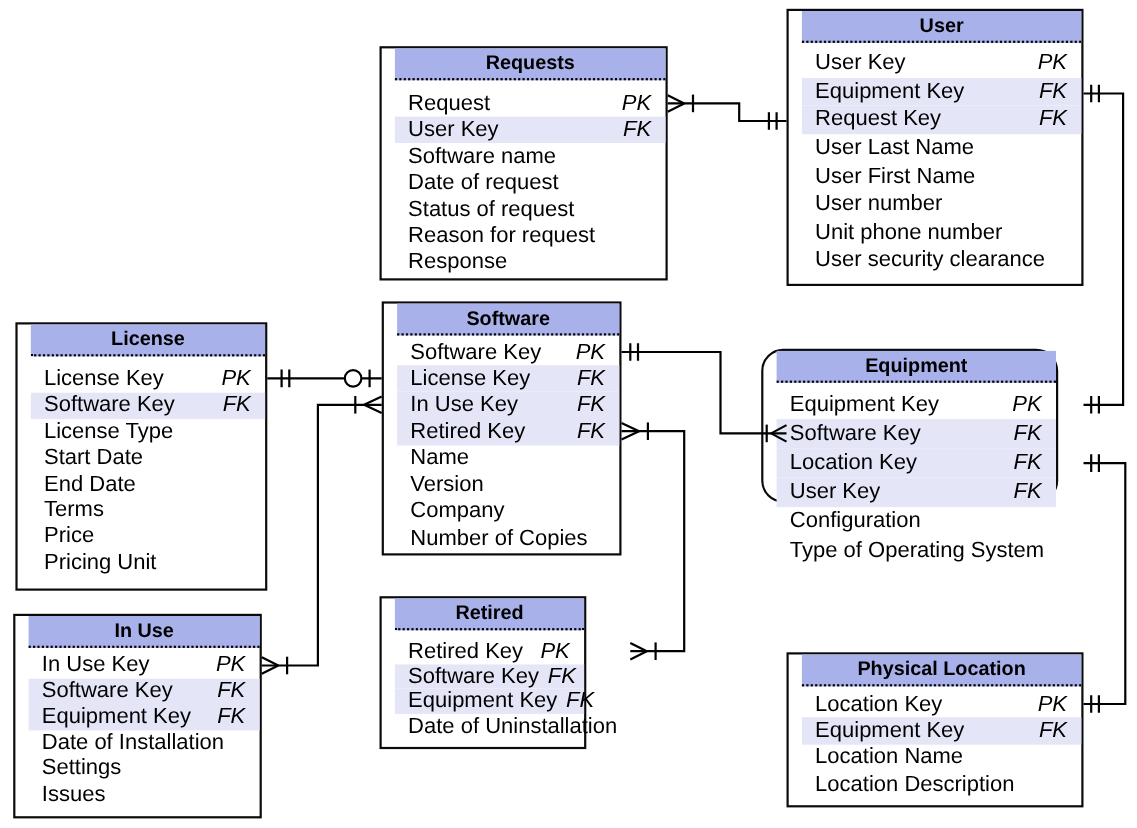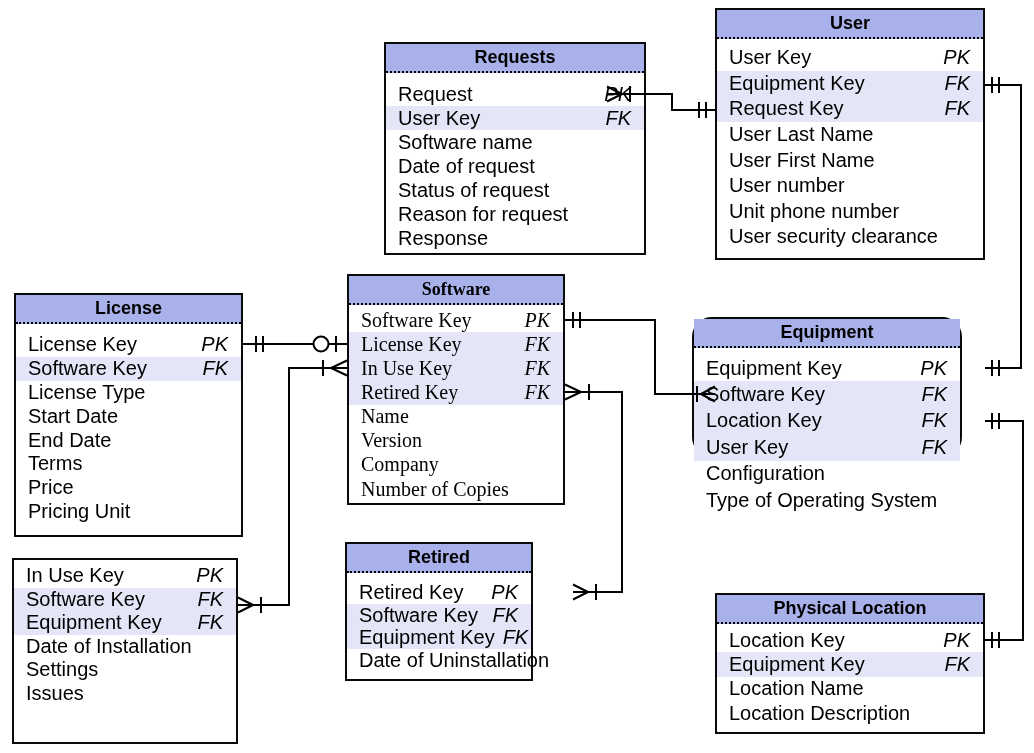--- a/index.html
+++ b/index.html
@@ -9,21 +9,21 @@
     --bg:#ffffff;
   }
   html,body{margin:0;padding:0;background:var(--bg);}
   body{
     width:1034px;height:753px;position:relative;overflow:hidden;
     font-family:"Liberation Sans","DejaVu Sans",sans-serif;color:#000;
   }
   .canvas{position:absolute;inset:0;}
   .entity{
     position:absolute;background:#fff;border:2px solid #0a0a0a;
-    box-sizing:border-box;z-index:1;
+    box-sizing:border-box;z-index:1;padding-left:12px;
   }
   .e-header{
     height:27px;line-height:27px;text-align:center;font-weight:bold;
     font-size:18px;background:var(--header-fill);
     border-bottom:2px dotted #000;
   }
   .e-body{padding-top:var(--pt,6px);}
   .row{
     height:var(--rh,24px);display:flex;align-items:center;
     justify-content:space-between;padding:0 13px 0 12px;
@@ -33,21 +33,21 @@
   .key{font-style:italic;margin-left:8px;}
   svg.links{position:absolute;inset:0;z-index:2;pointer-events:none;}
   svg.links path, svg.links line{stroke:var(--line);stroke-width:2;fill:none;}
   svg.links circle{stroke:var(--line);stroke-width:2;fill:#fff;}
 </style>
 </head>
 <body>
 
 <div class="canvas">
 
-  <div class="entity" style="left:345px;top:42px;width:262px;height:213px;margin-left:39px;">
+  <div class="entity" style="left:345px;top:42px;width:262px;height:213px;">
     <div class="e-header">Requests</div>
     <div class="e-body" style="--pt:9px;--rh:24px;">
         <div class="row">
           <span class="lbl">Request</span>
           <span class="key">PK</span>
         </div>
         <div class="row fk">
           <span class="lbl">User Key</span>
           <span class="key">FK</span>
         </div>
@@ -143,21 +143,21 @@
           <span class="lbl">Price</span>
           <span class="key"></span>
         </div>
         <div class="row">
           <span class="lbl">Pricing Unit</span>
           <span class="key"></span>
         </div>
       </div>
   </div>
 
-  <div class="entity" style="left:347px;top:274px;width:218px;height:231px;font-family:Liberation Serif, serif;">
+  <div class="entity" style="left:347px;top:274px;width:218px;height:231px;">
     <div class="e-header">Software</div>
     <div class="e-body" style="--pt:3px;--rh:24.15px;">
         <div class="row">
           <span class="lbl">Software Key</span>
           <span class="key">PK</span>
         </div>
         <div class="row fk">
           <span class="lbl">License Key</span>
           <span class="key">FK</span>
         </div>
@@ -212,20 +212,21 @@
           <span class="key"></span>
         </div>
         <div class="row">
           <span class="lbl">Type of Operating System</span>
           <span class="key"></span>
         </div>
       </div>
   </div>
 
   <div class="entity" style="left:12px;top:558px;width:226px;height:186px;">
+    <div class="e-header">In Use</div>
     <div class="e-body" style="--pt:4px;--rh:23.5px;">
         <div class="row">
           <span class="lbl">In Use Key</span>
           <span class="key">PK</span>
         </div>
         <div class="row fk">
           <span class="lbl">Software Key</span>
           <span class="key">FK</span>
         </div>
         <div class="row fk">

